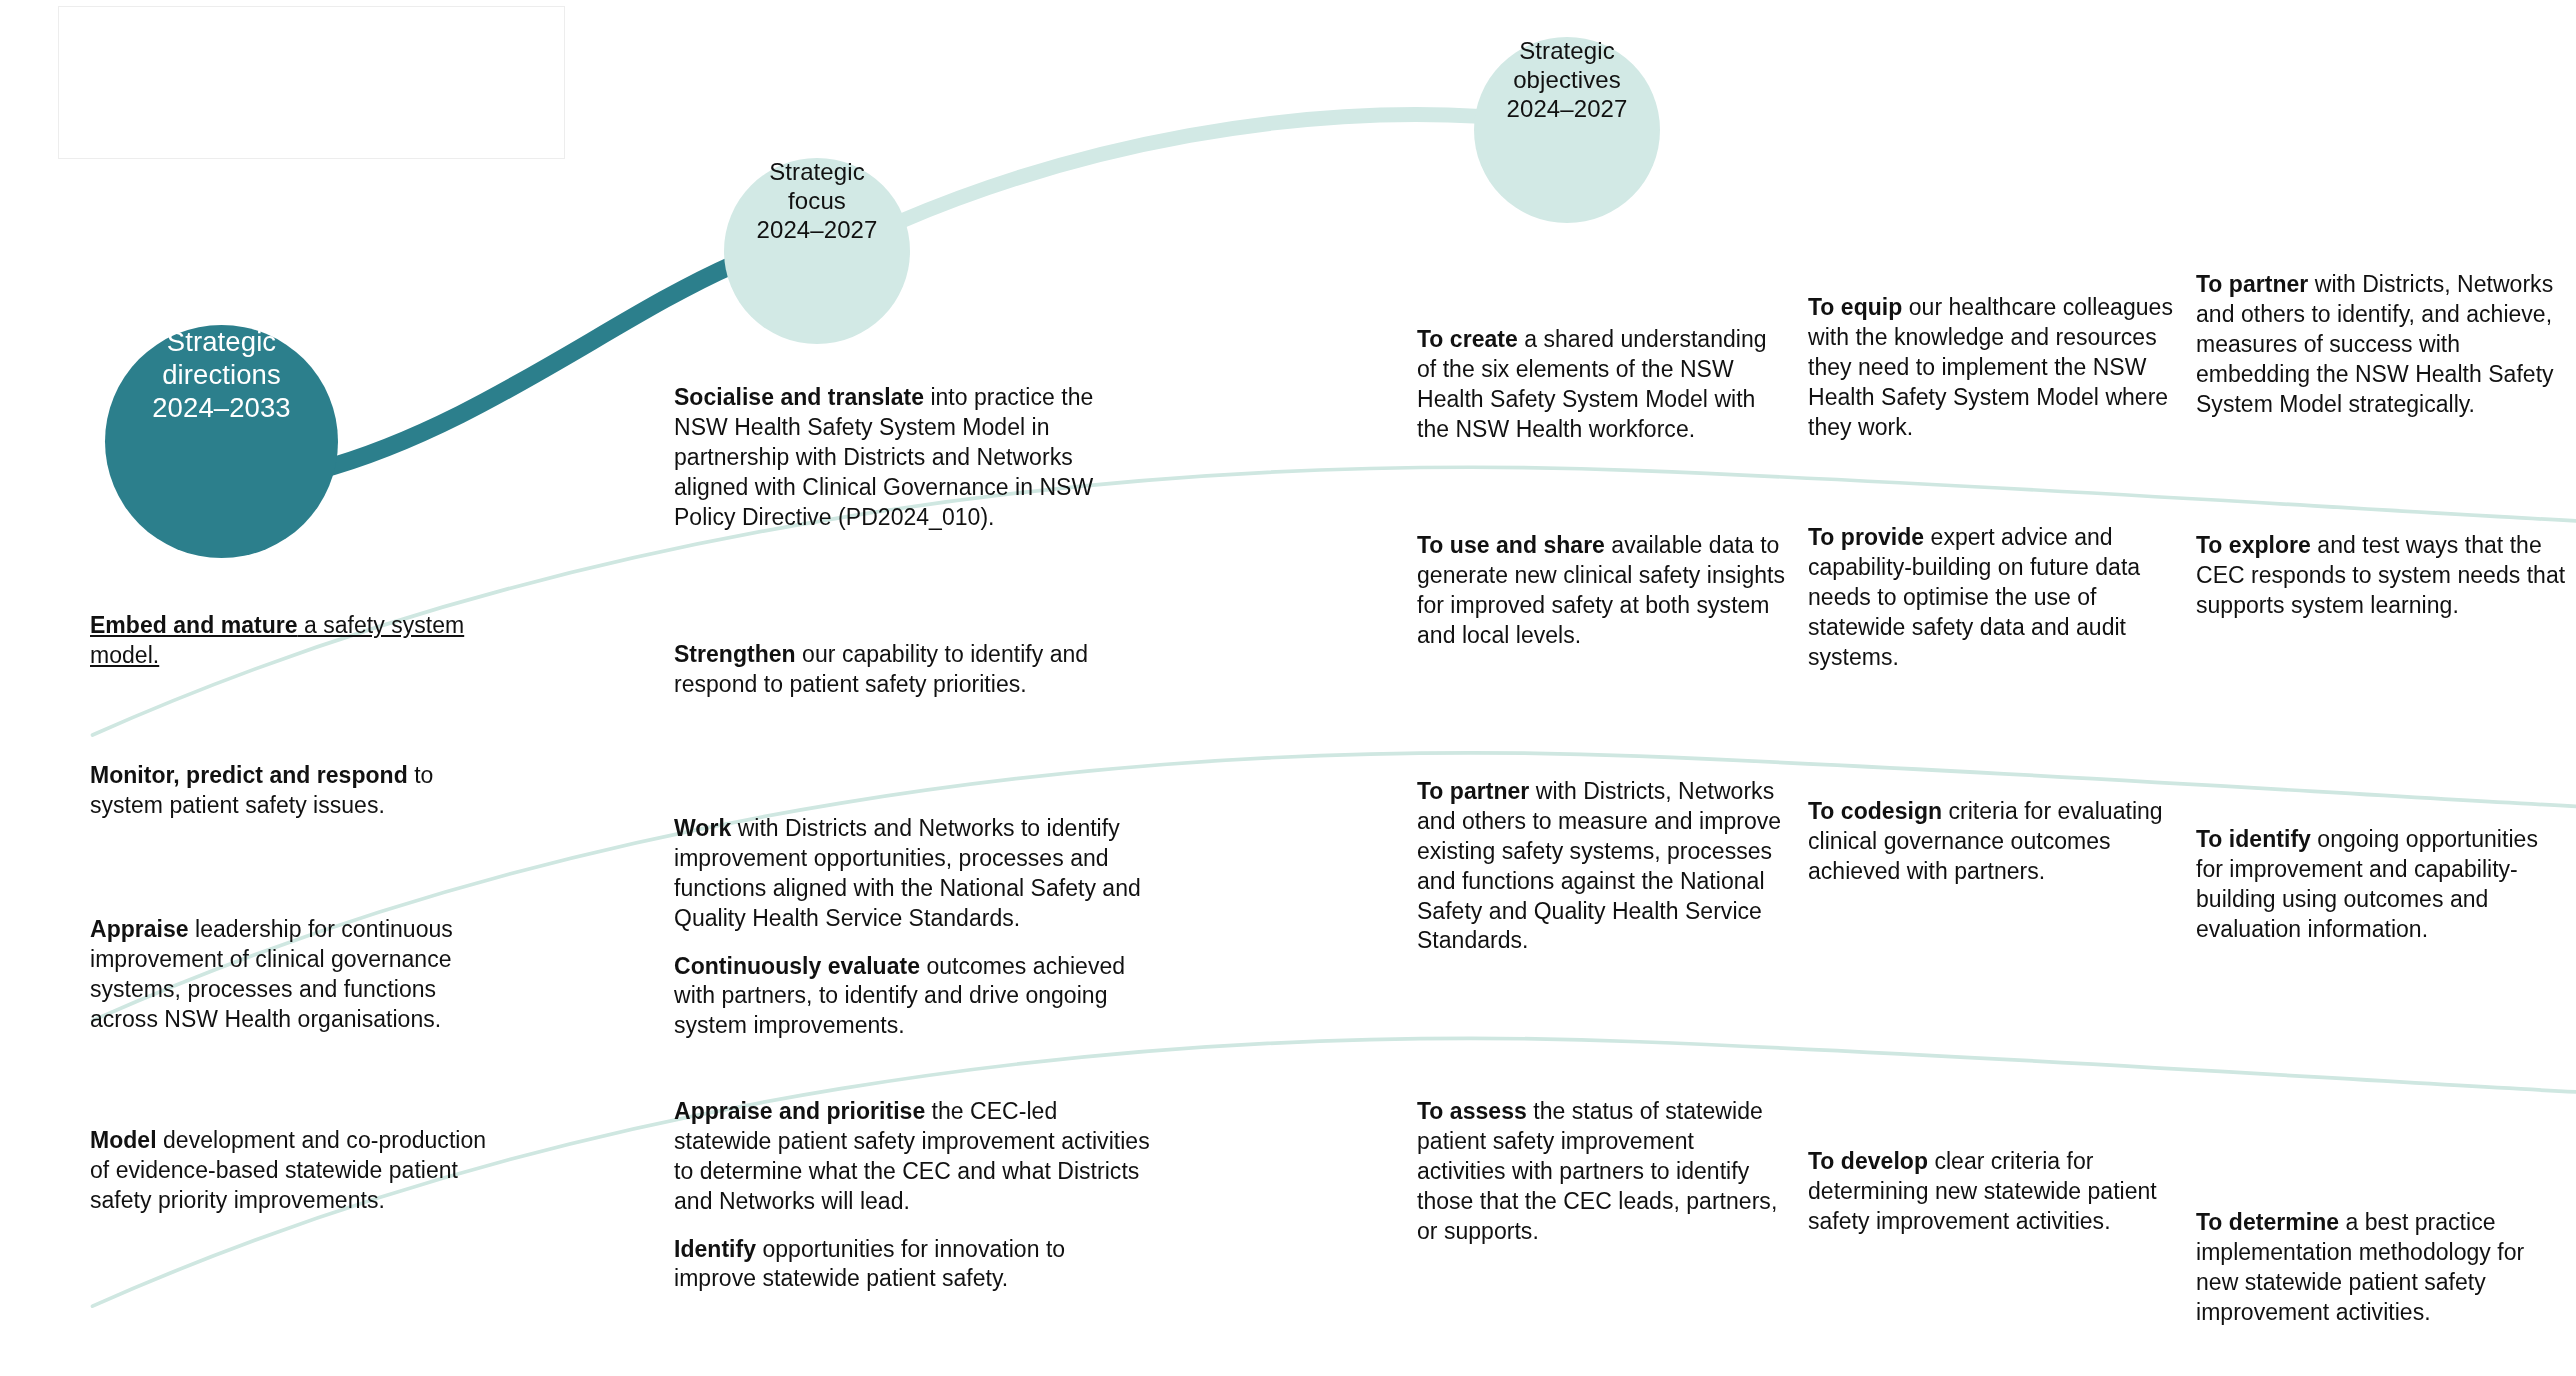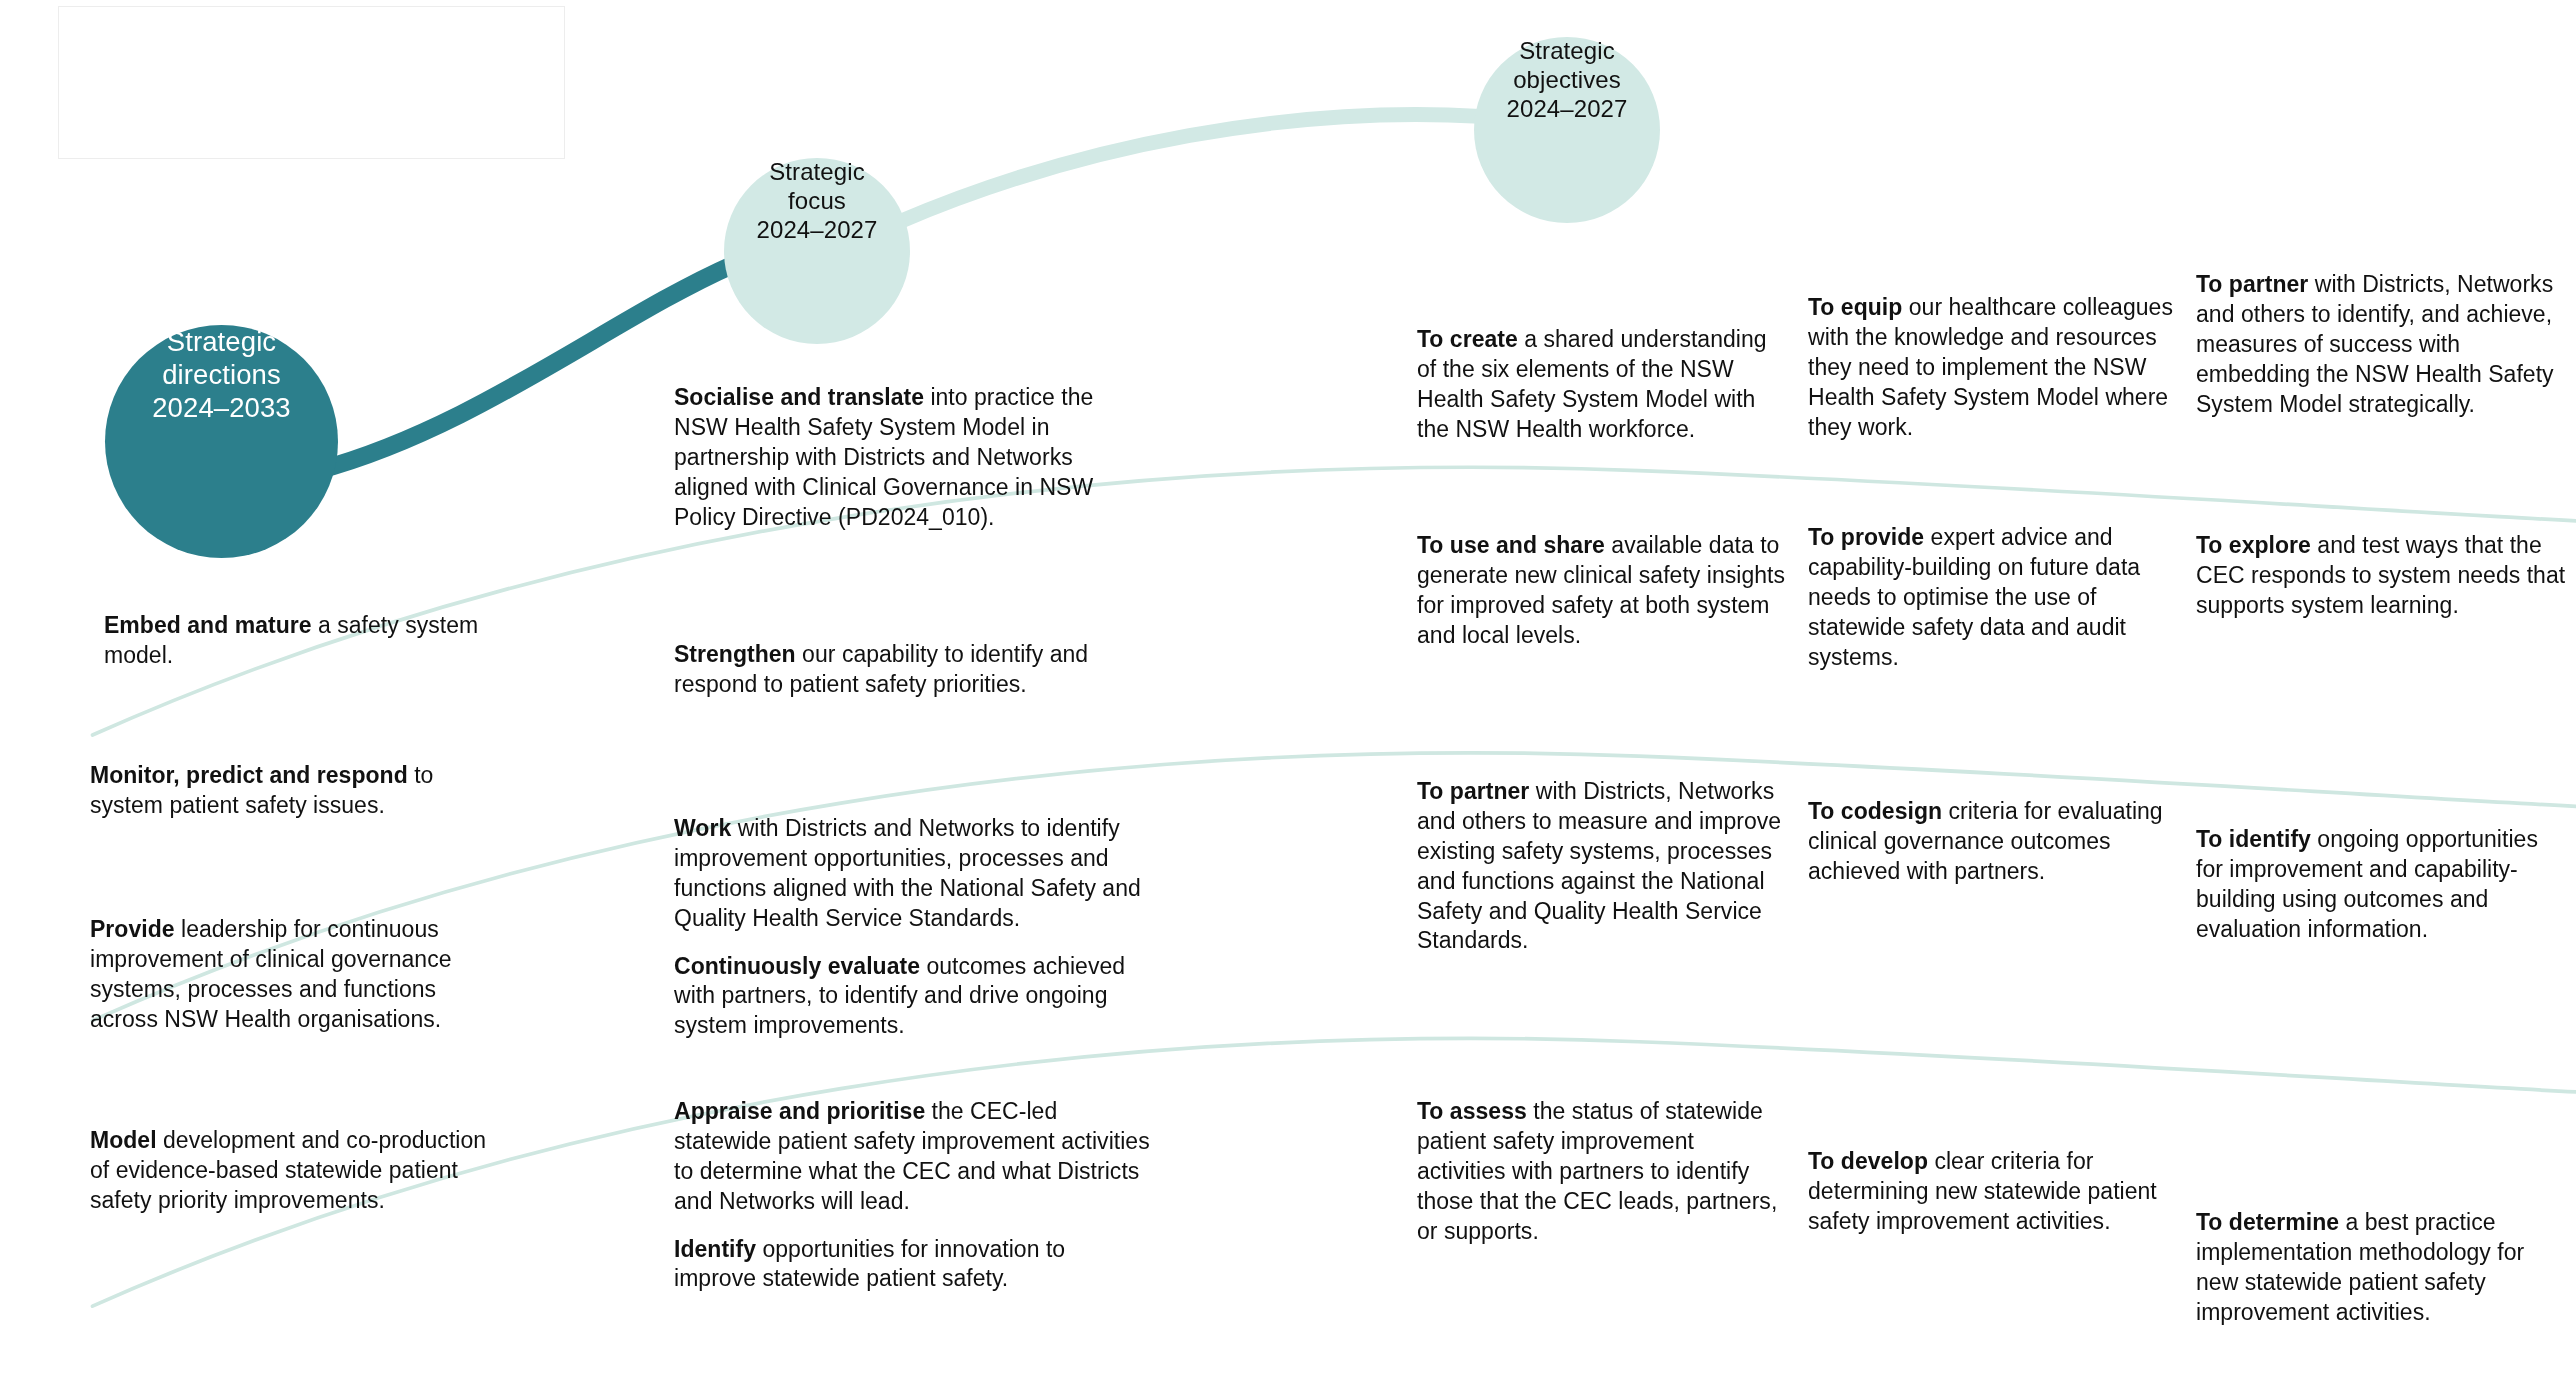--- a/index.html
+++ b/index.html
@@ -108,21 +108,21 @@
   .block p:last-child { margin-bottom: 0; }
   .block b { font-weight: 700; }
 
   .col1 { width: 402px; }
   .col2 { width: 476px; }
   .col3 { width: 370px; }
   .col4 { width: 370px; }
   .col5 { width: 370px; }
 
   
-  .c1r1 { left: 104px; top: 611px; }
+  .c1r1 { left: 90px; top: 611px; text-decoration: underline; }
   .c1r2 { left: 90px; top: 761px; }
   .c1r3 { left: 90px; top: 915px; }
   .c1r4 { left: 90px; top: 1126px; }
 
   
   .c2r1 { left: 674px; top: 383px; }
   .c2r2 { left: 674px; top: 640px; }
   .c2r3 { left: 674px; top: 814px; }
   .c2r4 { left: 674px; top: 1097px; }
 
@@ -180,21 +180,21 @@
 2024–2027</span>
   </div>
 
   <div class="block col1 c1r1">
       <p><b>Embed and mature</b> a safety system model.</p>
     </div>
   <div class="block col1 c1r2">
       <p><b>Monitor, predict and respond</b> to system patient safety issues.</p>
     </div>
   <div class="block col1 c1r3">
-      <p><b>Provide</b> leadership for continuous improvement of clinical governance systems, processes and functions across NSW Health organisations.</p>
+      <p><b>Appraise</b> leadership for continuous improvement of clinical governance systems, processes and functions across NSW Health organisations.</p>
     </div>
   <div class="block col1 c1r4">
       <p><b>Model</b> development and co-production of evidence-based statewide patient safety priority improvements.</p>
     </div>
 
   <div class="block col2 c2r1">
       <p><b>Socialise and translate</b> into practice the NSW Health Safety System Model in partnership with Districts and Networks aligned with Clinical Governance in NSW Policy Directive (PD2024_010).</p>
     </div>
   <div class="block col2 c2r2">
       <p><b>Strengthen</b> our capability to identify and respond to patient safety priorities.</p>

